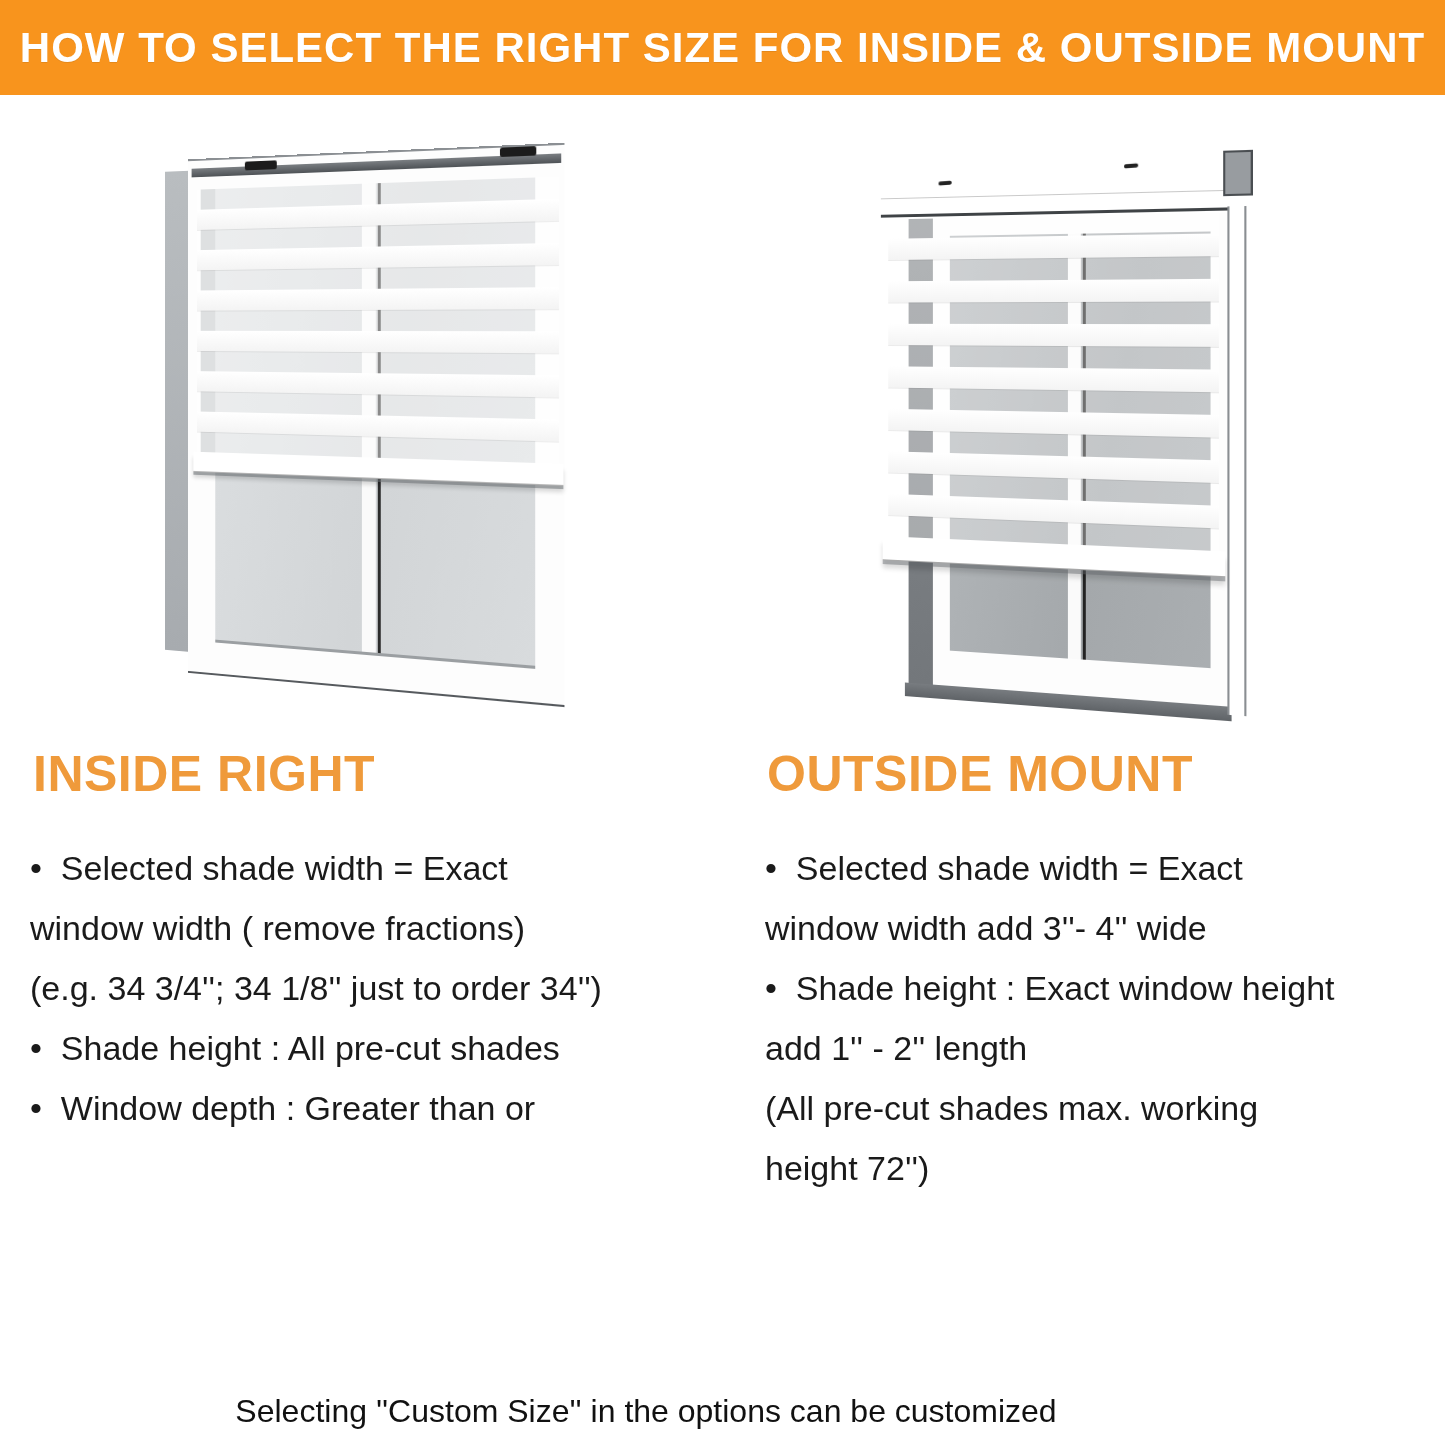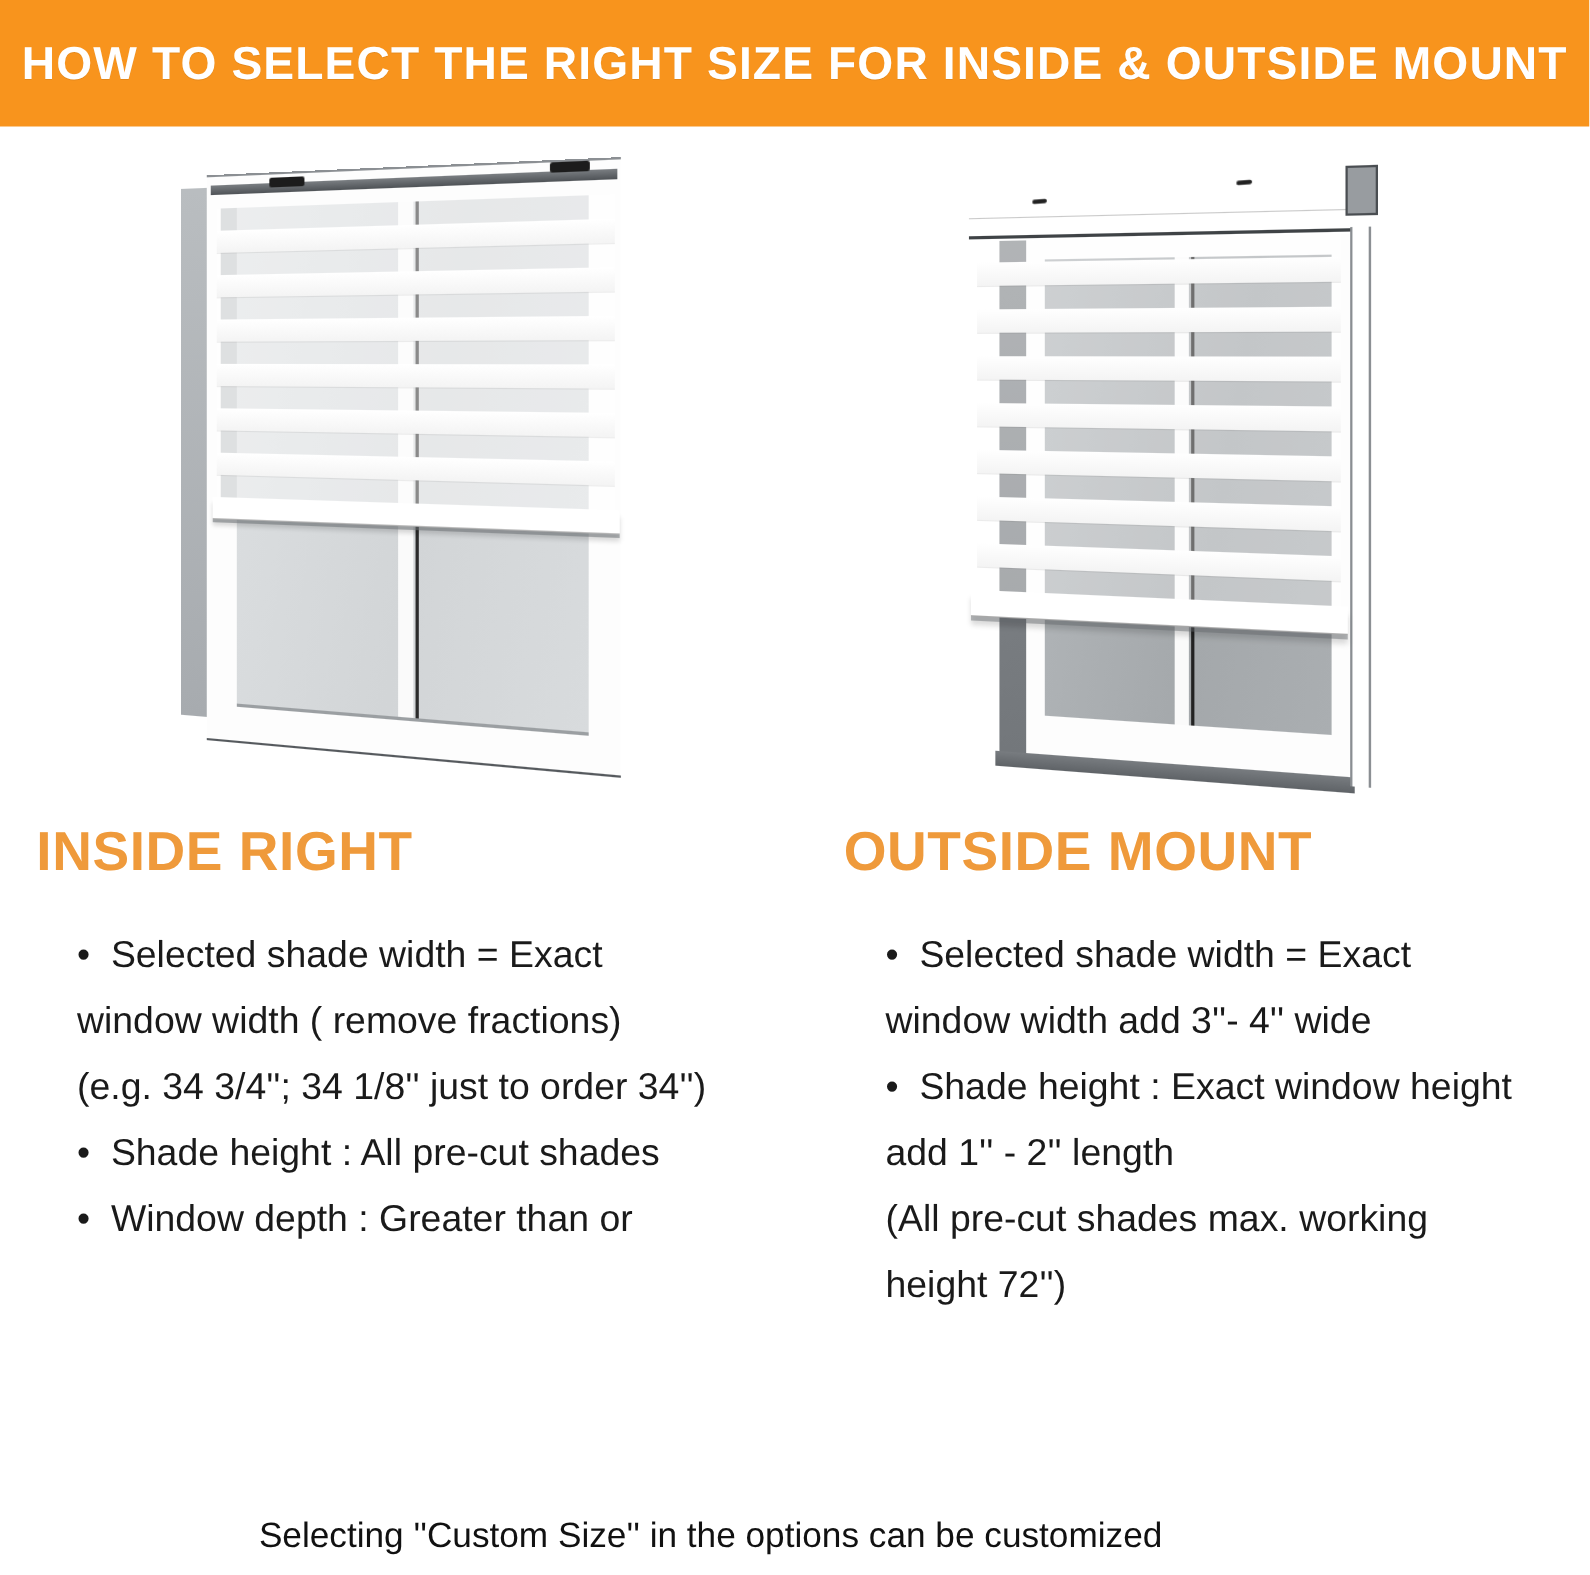--- a/index.html
+++ b/index.html
@@ -3,45 +3,45 @@
 <meta charset="utf-8">
 <style>
   html,body{margin:0;padding:0;}
   body{
     width:1445px;height:1432px;position:relative;background:#ffffff;
     font-family:"Liberation Sans", sans-serif;overflow:hidden;
   }
 
   
   .banner{
-    position:absolute;left:0;top:0;width:1445px;height:115px;
+    position:absolute;left:0;top:0;width:1445px;height:95px;
     background:#F8941D;display:flex;align-items:center;justify-content:center;
   }
   .banner-title{
     color:#ffffff;font-size:42px;font-weight:bold;letter-spacing:1px;white-space:nowrap;
     text-shadow:0 1px 0 rgba(0,0,0,0.08);
   }
 
   
   .col-heading{
     position:absolute;top:745px;font-size:50px;font-weight:bold;
     color:#EF9A3B;letter-spacing:0.5px;white-space:nowrap;
   }
   #heading-inside{left:33px;}
   #heading-outside{left:767px;text-align:center;}
 
   
-  .textcol{position:absolute;top:838px;width:710px;color:#1a1a1a;font-size:34px;margin-left:40px;}
+  .textcol{position:absolute;top:838px;width:710px;color:#1a1a1a;font-size:34px;}
   .textcol .line{height:60px;line-height:60px;white-space:pre;}
   #col-inside{left:30px;}
   #col-outside{left:765px;}
 
   
   .footer{
-    position:absolute;bottom:18px;left:0;width:1292px;text-align:center;
+    position:absolute;bottom:2px;left:0;width:1292px;text-align:center;
     font-size:32px;color:#111111;white-space:pre;
   }
 
   
   .figure{position:absolute;}
   .fig-left{
     left:152px;top:152px;width:405px;height:545px;
     transform:perspective(700px) rotateY(-10deg);
     transform-origin:50% 32%;
   }

